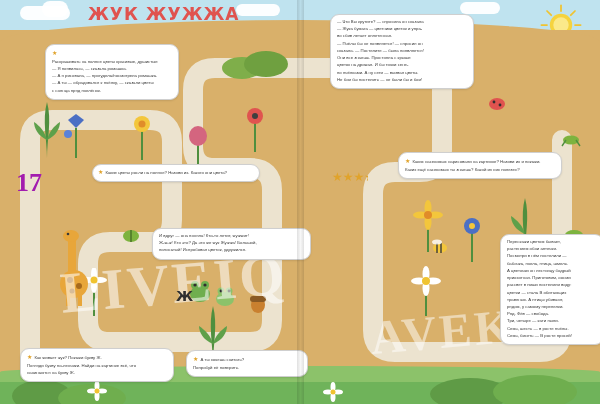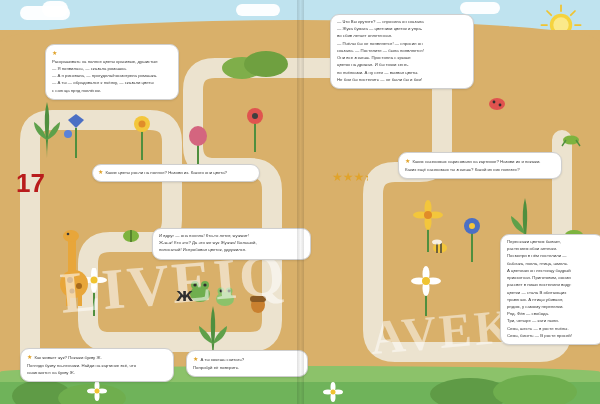--- a/index.html
+++ b/index.html
@@ -48,22 +48,22 @@
   
   .title{
     position:absolute;left:88px;top:4px;
     font-family:"DejaVu Sans", sans-serif;
     font-weight:bold;font-size:17px;letter-spacing:1px;
     color:#e0534f;
   }
   
   .pageno{
     position:absolute;left:16px;top:168px;
-    font-size:26px;font-weight:bold;color:#b91c1c;
-    font-family:Liberation Sans, sans-serif;
+    font-size:26px;font-weight:bold;color:#a21caf;
+    font-family:Liberation Serif, serif;
   }
   
   .bubble{
     position:absolute;
     background:#ffffff;
     border:1px solid #cfcfcf;
     border-radius:9px;
     padding:4px 6px;
     font-size:4.3px;
     line-height:1.45;
@@ -323,20 +323,21 @@
     <rect x="14" y="66" width="4" height="12" fill="#e8a63a"></rect>
     <rect x="26" y="66" width="4" height="12" fill="#e8a63a"></rect>
   </svg>
 
   <svg class="abs" style="left:332px;top:168px;" width="36" height="16" viewBox="0 0 36 16">
     <g fill="#e0a32b">
       <text x="0" y="13" font-size="12" font-family="DejaVu Sans">★★★★★</text>
     </g>
   </svg>
 
+  <div class="title">ЖУК ЖУЖЖА</div>
 
   <div class="pageno">17</div>
 
   <div class="watermark">LIVEIQ</div>
   <div class="watermark2">AVEK.BY</div>
 
   <div class="letter-zh">Ж</div>
 
   <div class="bubble" style="left:45px;top:44px;width:120px;">
     <p><span class="star">★</span></p>

